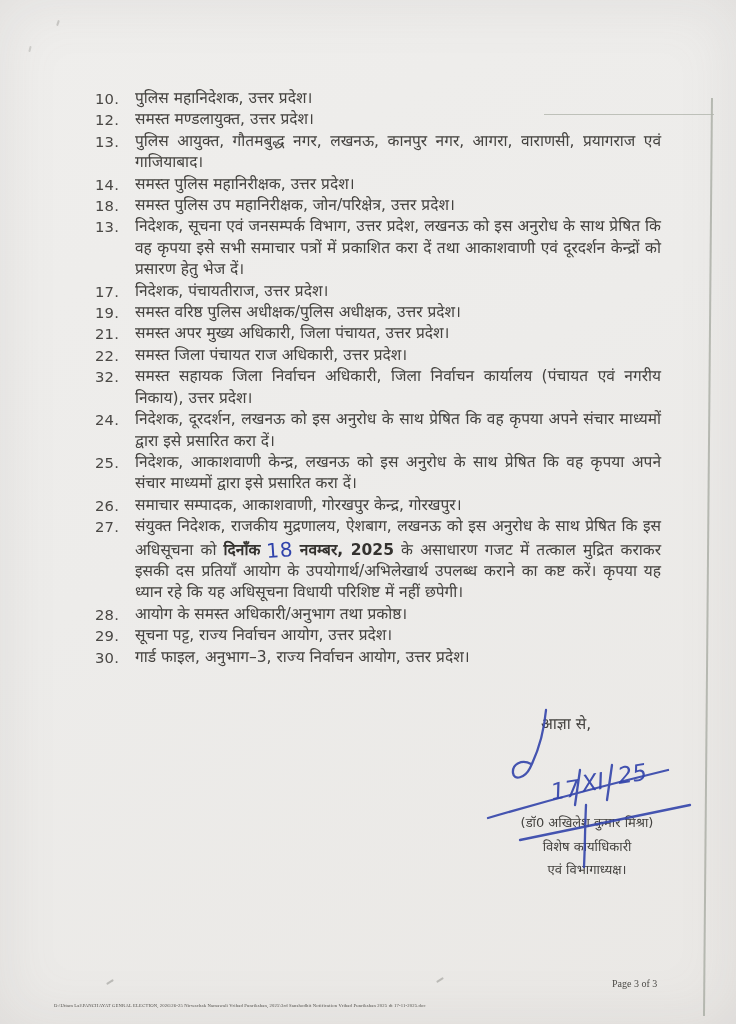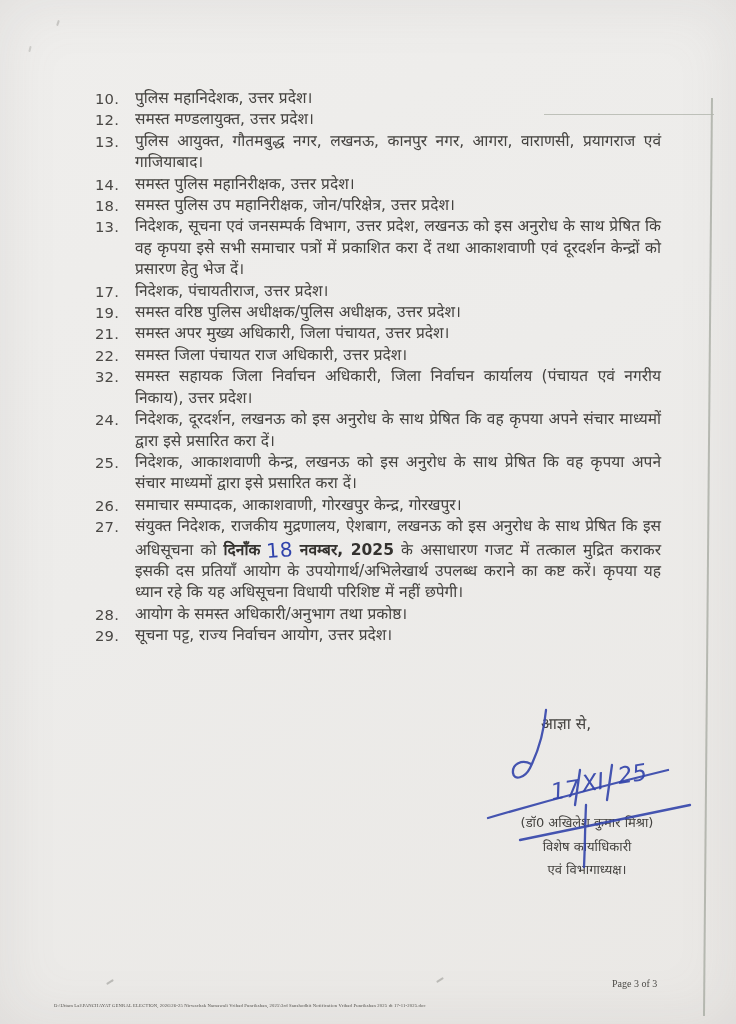--- a/index.html
+++ b/index.html
@@ -126,20 +126,24 @@
       <span class="txt"><span>संयुक्त निदेशक, राजकीय मुद्रणालय, ऐशबाग, लखनऊ को इस अनुरोध के साथ प्रेषित कि इस अधिसूचना को </span><span class="bold">दिनाँक</span><span class="hand-day">18</span><span class="bold">नवम्बर, 2025</span><span> के असाधारण गजट में तत्काल मुद्रित कराकर इसकी दस प्रतियाँ आयोग के उपयोगार्थ/अभिलेखार्थ उपलब्ध कराने का कष्ट करें। कृपया यह ध्यान रहे कि यह अधिसूचना विधायी परिशिष्ट में नहीं छपेगी।</span></span>
     </div>
     <div class="row">
         <span class="num">28.</span>
         <span class="txt">आयोग के समस्त अधिकारी/अनुभाग तथा प्रकोष्ठ।</span>
       </div>
     <div class="row">
         <span class="num">29.</span>
         <span class="txt">सूचना पट्ट, राज्य निर्वाचन आयोग, उत्तर प्रदेश।</span>
       </div>
+    <div class="row">
+        <span class="num">30.</span>
+        <span class="txt">गार्ड फाइल, अनुभाग–3, राज्य निर्वाचन आयोग, उत्तर प्रदेश।</span>
+      </div>
   </div>
 
   <div class="salutation">आज्ञा से,</div>
 
   <div class="sig-block">
     <div>(डॉ0 अखिलेश कुमार मिश्रा)</div>
     <div>विशेष कार्याधिकारी</div>
     <div>एवं विभागाध्यक्ष।</div>
   </div>
 

